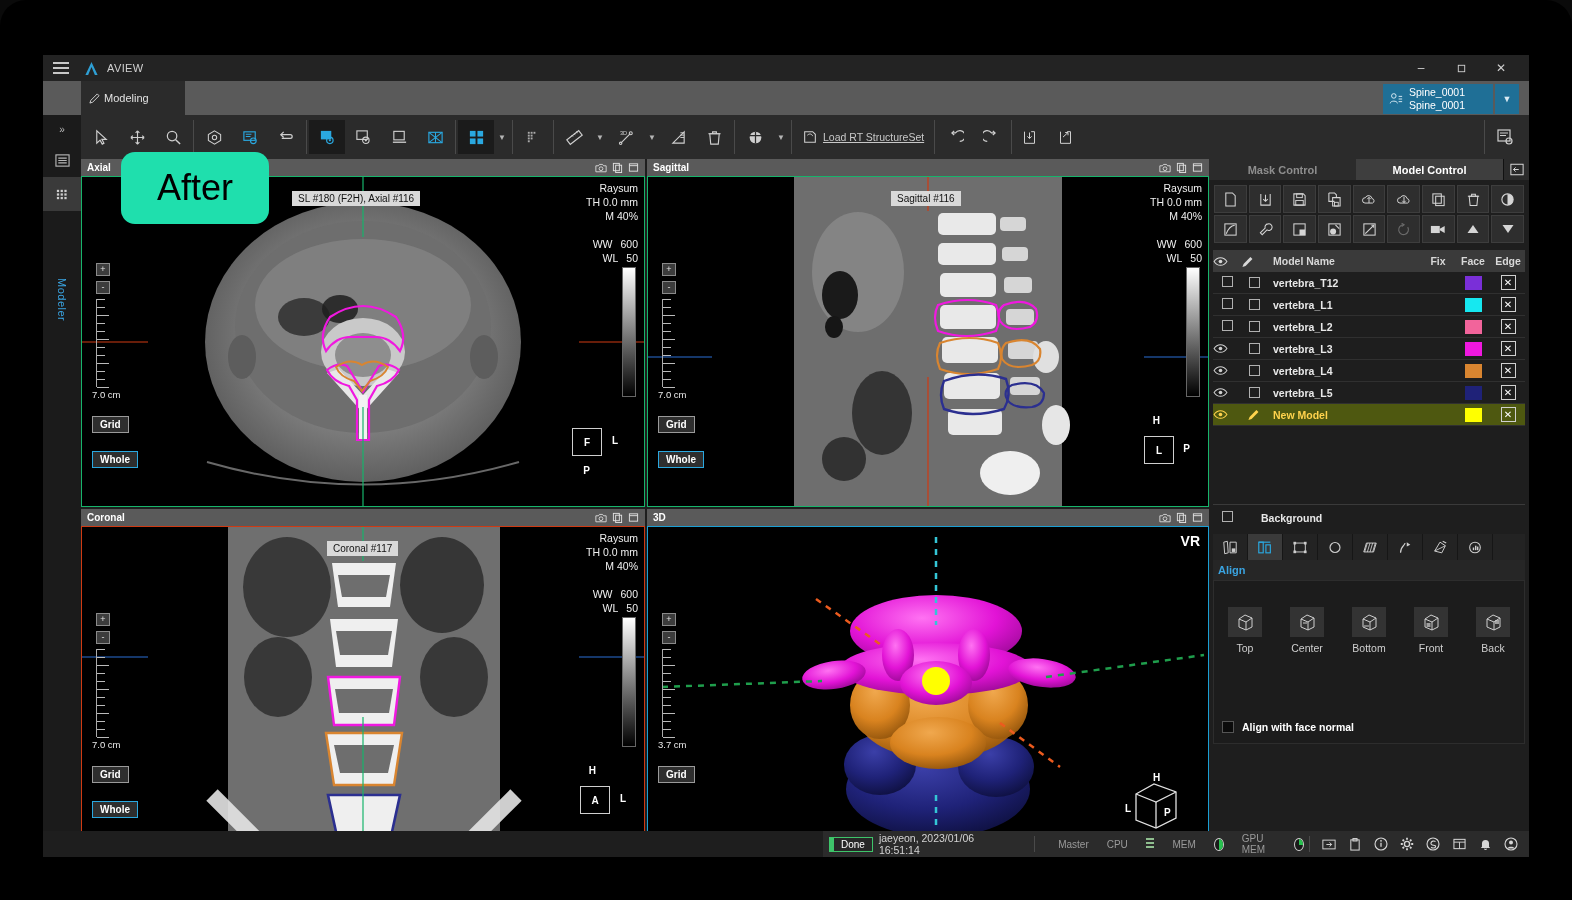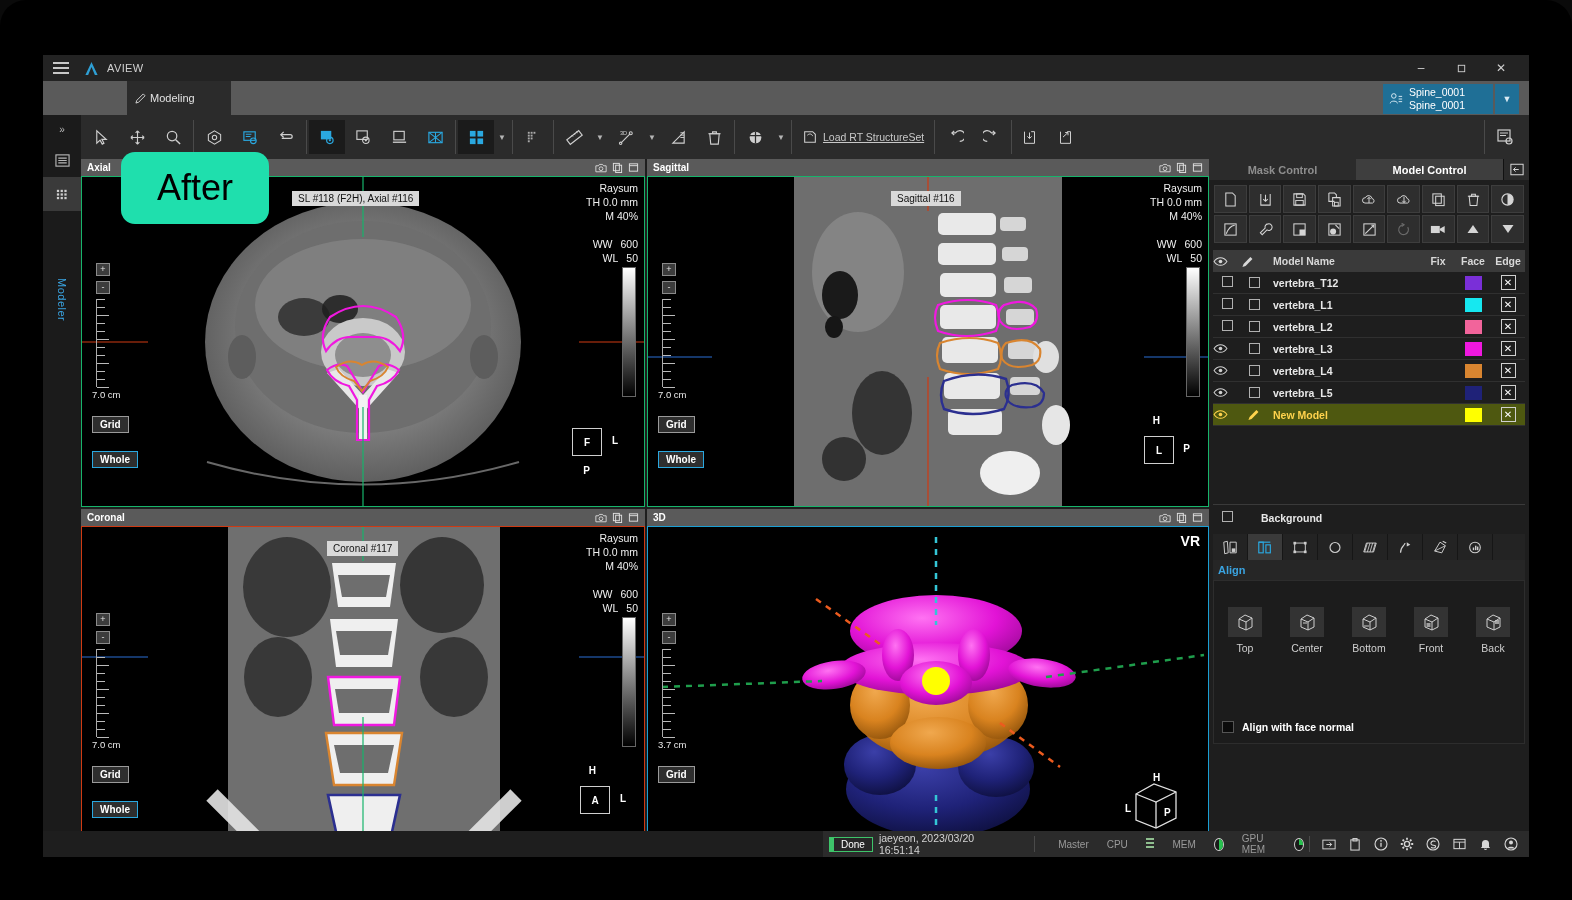--- a/index.html
+++ b/index.html
@@ -28,21 +28,21 @@
   .winbtns { margin-left:auto; display:flex; }
   .winbtn { width:40px; height:26px; display:flex; align-items:center;
     justify-content:center; color:#cfcfcf; font-size:12px; }
   .winbtn:last-child { margin-right:8px; }
 
   
   .modbar { position:absolute; left:0; top:26px; width:1486px; height:34px;
     background:#5a5a5a; }
   .modtab { position:absolute; left:38px; top:0; width:104px; height:34px;
     background:#2b2b2b; display:flex; align-items:center; gap:4px;
-    padding-left:8px; color:#e2e2e2; font-size:11px;margin-left:46px; }
+    padding-left:8px; color:#e2e2e2; font-size:11px; }
   .patientbox { position:absolute; right:36px; top:3px; width:110px; height:30px;
     background:#1f6f96; display:flex; align-items:center; padding:0 6px; gap:6px; }
   .patientbox .pico { color:#d8eaf4; font-size:13px; }
   .patientbox .ptxt { display:flex; flex-direction:column; color:#ffffff;
     font-size:10.5px; line-height:13px; }
   .patdrop { position:absolute; right:10px; top:3px; width:24px; height:30px;
     background:#1f6f96; color:#d9eaf3; display:flex; align-items:center;
     justify-content:center; font-size:9px; }
 
   
@@ -553,21 +553,21 @@
             <path d="M125 285 Q281 330 437 285" fill="none" stroke="#cfcfcf" stroke-width="2" opacity=".5"></path>
 
             <path d="M248 140 q33 -22 66 0 q12 18 4 34 q-10 -14 -24 -14 l-26 0 q-14 0 -24 14 q-8 -16 4 -34 Z" fill="none" stroke="#f018e0" stroke-width="2.2"></path>
             <path d="M245 193 q10 -8 20 -4 l16 26 l16 -26 q10 -4 20 4 q-6 12 -22 16 l-8 14 l0 40 l-12 0 l0 -40 l-8 -14 q-16 -4 -22 -16 Z" fill="none" stroke="#f018e0" stroke-width="2.2"></path>
 
             <path d="M254 190 q14 -10 26 -2 q12 -8 26 2 q-4 10 -18 14 l-8 10 l-8 -10 q-14 -4 -18 -14 Z" fill="none" stroke="#d98530" stroke-width="2"></path>
 
             <path d="M281 0 v60 M281 230 v99" stroke="#17b46b" stroke-width="1.2"></path>
             <path d="M0 165 h66 M497 165 h65" stroke="#cf3a13" stroke-width="1.2"></path>
           </svg>
-          <div class="slicelbl" style="left:210px;top:14px;">SL #118 (F2H),  Axial #116</div>
+          <div class="slicelbl" style="left:210px;top:14px;">SL #180 (F2H),  Axial #116</div>
           <div class="vinfo">
             <div>Raysum</div>
             <div>TH 0.0 mm</div>
             <div>M 40%</div>
             <div class="g2 row">
                 <span>WW</span>
                 <span>600</span>
               </div>
             <div class="row">
                 <span>WL</span>
@@ -1311,21 +1311,21 @@
           <span class="box"></span>
           <span>Align with face normal</span>
         </div>
       </div>
     </div>
 
     <div class="statusbar">
       <div class="sbleft"></div>
       <div class="donebox">
         <span class="donebadge">Done</span>
-        <span class="stime">jaeyeon, 2023/03/20 16:51:14</span>
+        <span class="stime">jaeyeon, 2023/01/06 16:51:14</span>
       </div>
       <div class="smeters">
         <span class="sbdiv"></span>
         <span>Master</span>
         <span>CPU</span>
         <span class="meterbars"></span>
         <span>MEM</span>
         <span class="dial">
             <i></i>
           </span>

